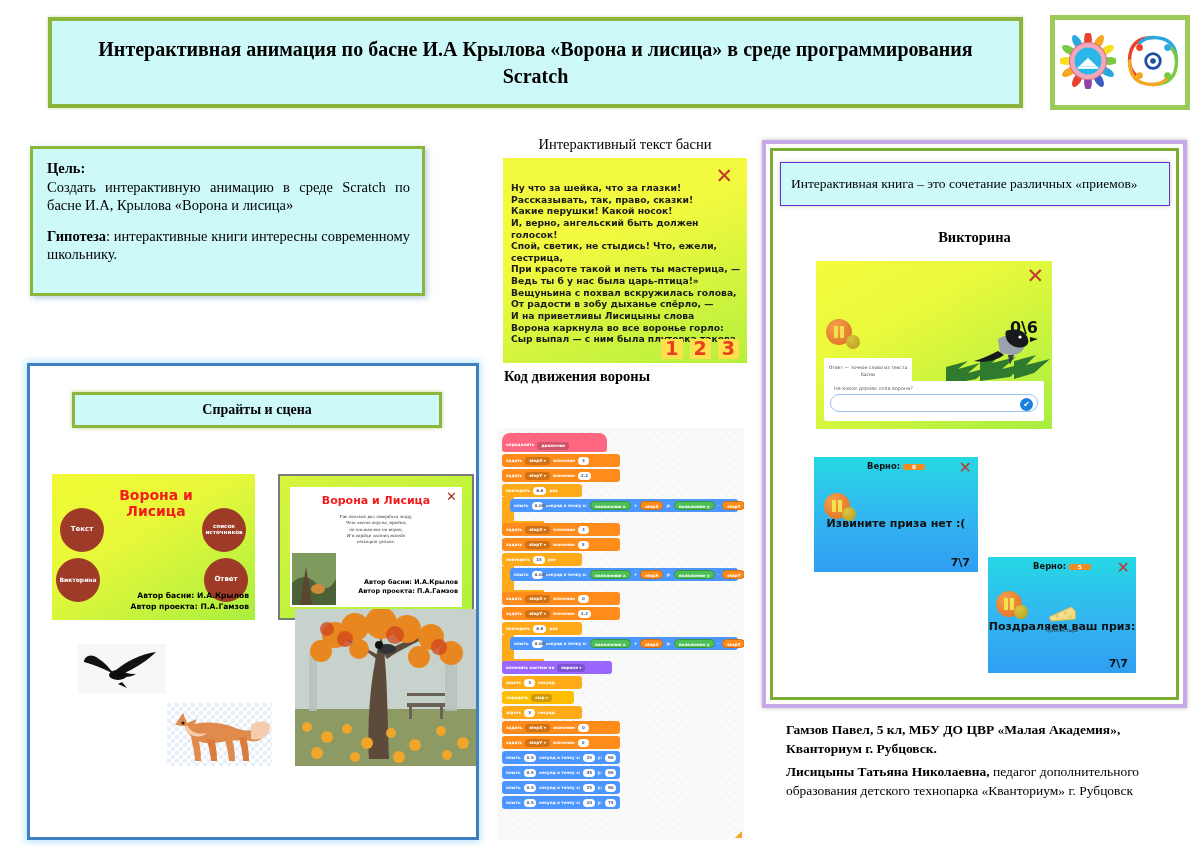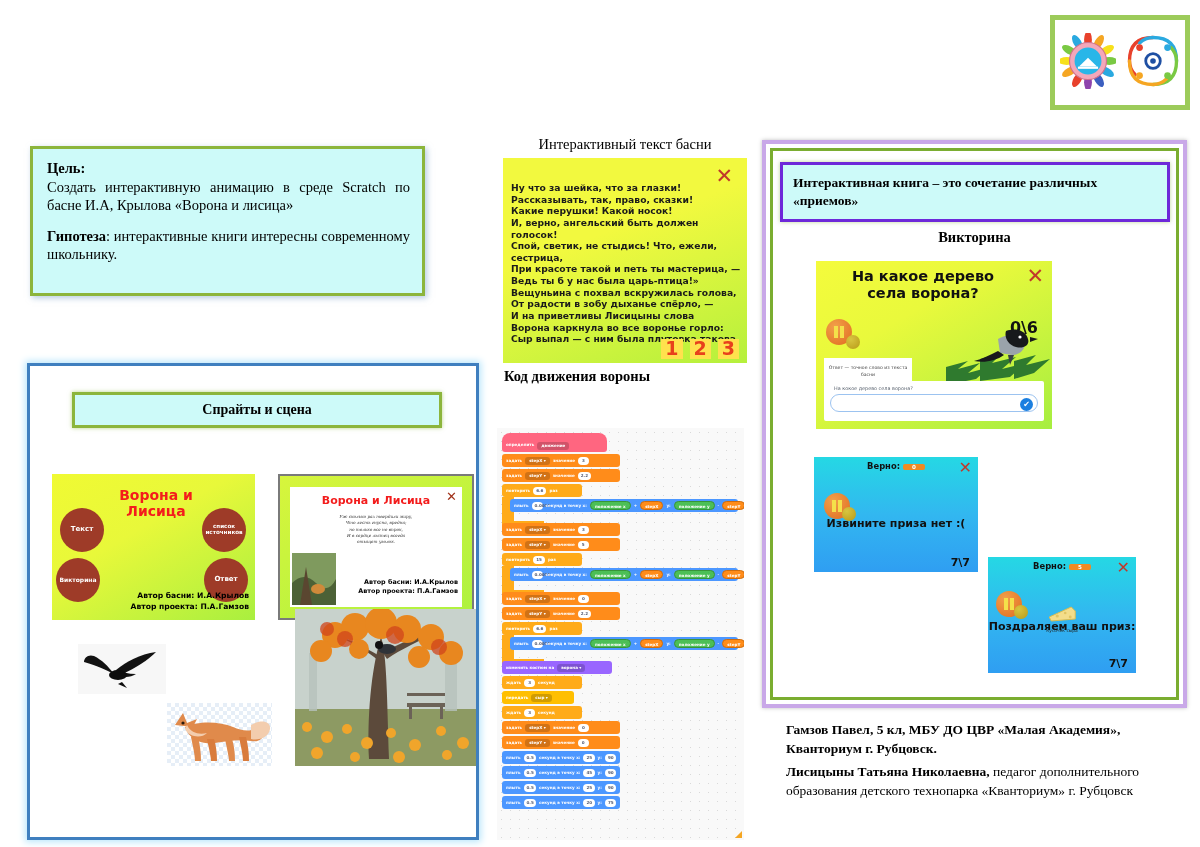--- a/index.html
+++ b/index.html
@@ -158,24 +158,24 @@
   #autumn-img { position:absolute; left:265px; top:243px; width:181px; height:157px; overflow:hidden; }
 
   
   #book-panel {
     position:absolute; left:762px; top:140px; width:425px; height:568px;
     background:#fff; border:4px solid #c9a8e8;
     box-shadow:0 0 4px rgba(0,0,0,.25);
   }
   #book-panel-inner { position:absolute; inset:4px; border:3px solid #7aad30; }
   #book-panel-head {
-    position:absolute; left:14px; top:18px; width:390px; height:60px;
-    background:#cdfaf9; border:3px solid #6d28d9;
+    position:absolute; left:14px; top:18px; width:390px; height:44px;
+    background:#cdfaf9; border:1px solid #6d28d9;
     display:flex; align-items:center; padding:0 10px;
-    font-weight:bold; font-size:13.5px; color:#000; line-height:1.35;
+    font-weight:normal; font-size:13.5px; color:#000; line-height:1.35;
     box-shadow:0 0 4px rgba(122,173,48,.5);
   }
   #quiz-caption {
     position:absolute; left:0; right:0; top:85px; text-align:center;
     font-weight:bold; font-size:14.5px; color:#000;
   }
 
   #quiz-card {
     position:absolute; left:50px; top:117px; width:236px; height:168px;
     background:linear-gradient(150deg,#f4fb3c 0%, #e9f93c 35%, #a6ee40 100%);
@@ -237,20 +237,23 @@
     position:absolute; left:786px; top:720px; width:400px;
     font-size:13.5px; line-height:1.42; color:#000;
   }
   #authors b { font-weight:bold; }
 </style>
 </head>
 <body>
 
 <div class="poster">
 
+  <div id="title-box">
+    <div id="title-text">Интерактивная анимация  по басне И.А Крылова  «Ворона и лисица» в среде программирования Scratch</div>
+  </div>
 
   <div id="logo-box">
     <div class="logo-inner">
       <span>
         <svg width="56" height="56" viewBox="0 0 100 100">
           <g>
             <g>
               <ellipse cx="50" cy="12" rx="7" ry="15" fill="#e8412c"></ellipse>
               <ellipse cx="69" cy="17" rx="7" ry="15" fill="#f5a623" transform="rotate(30 69 17)"></ellipse>
               <ellipse cx="83" cy="31" rx="7" ry="15" fill="#f7e01b" transform="rotate(60 83 31)"></ellipse>
@@ -601,21 +604,20 @@
     </div>
   </div>
 
   <div id="book-panel">
     <div id="book-panel-inner"></div>
     <div id="book-panel-head">Интерактивная книга – это сочетание различных «приемов»</div>
     <div id="quiz-caption">Викторина</div>
 
     <div id="quiz-card">
       <div id="quiz-close" class="x-close">✕</div>
-      <div id="quiz-q">На какое дерево села ворона?</div>
       <div id="quiz-score">0\6</div>
       <div class="pause-btn" style="left:10px;top:58px;"></div>
       <div class="next-btn" style="left:30px;top:74px;"></div>
       <div id="quiz-hint">Ответ — точное слово из текста басни</div>
       <div id="bird-pic">
         <svg width="106" height="72" viewBox="0 0 106 72">
           <rect width="106" height="72" fill="none"></rect>
           <g fill="#2f7a2e">
             <path d="M0 50 L22 44 L12 52 L34 46 L22 56 L44 50 L30 62 L0 68 Z"></path>
             <path d="M34 42 L56 36 L46 46 L70 40 L56 52 L80 46 L64 60 L34 64 Z"></path>

